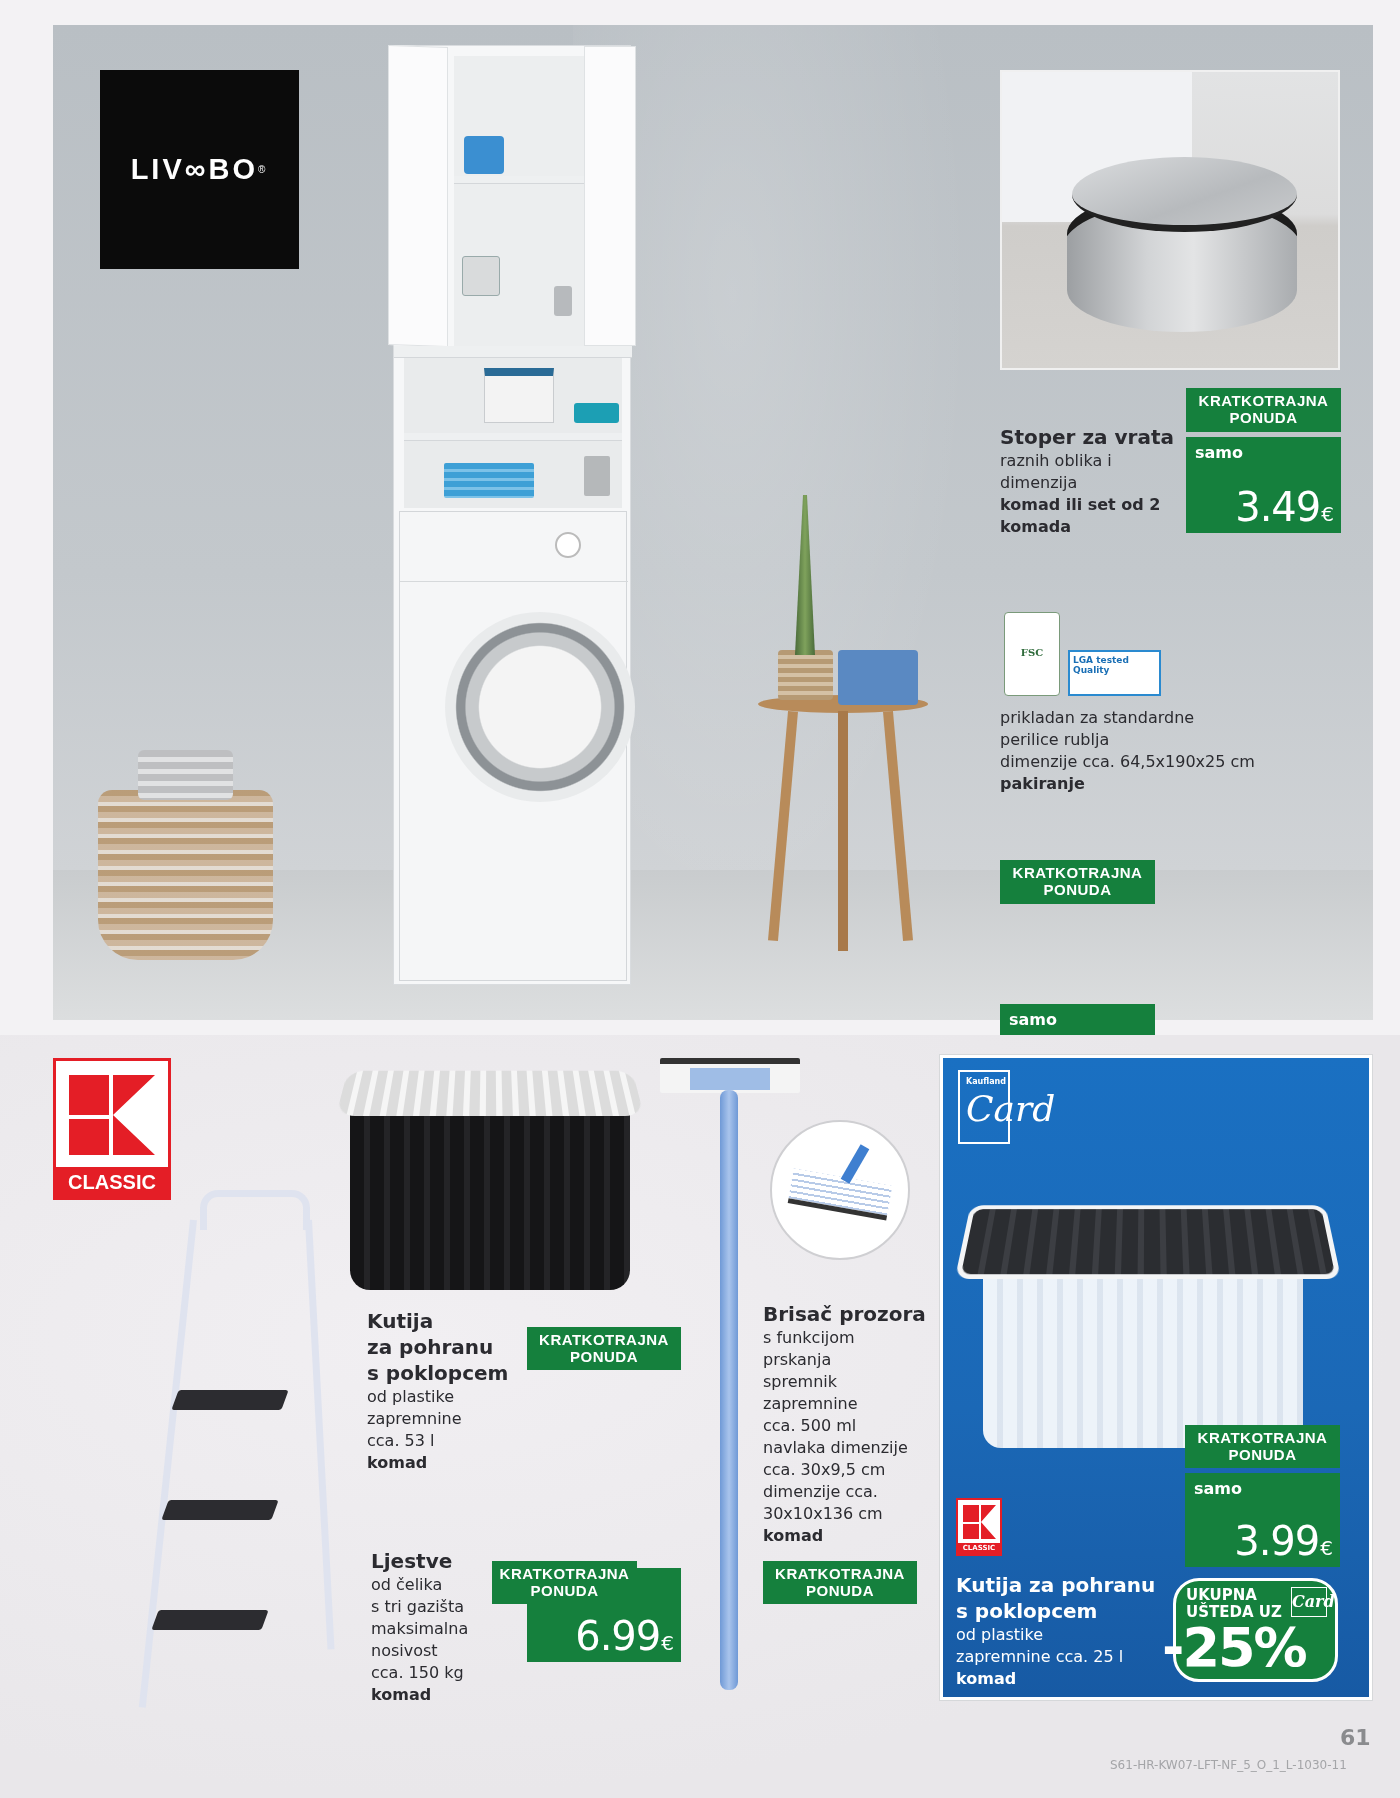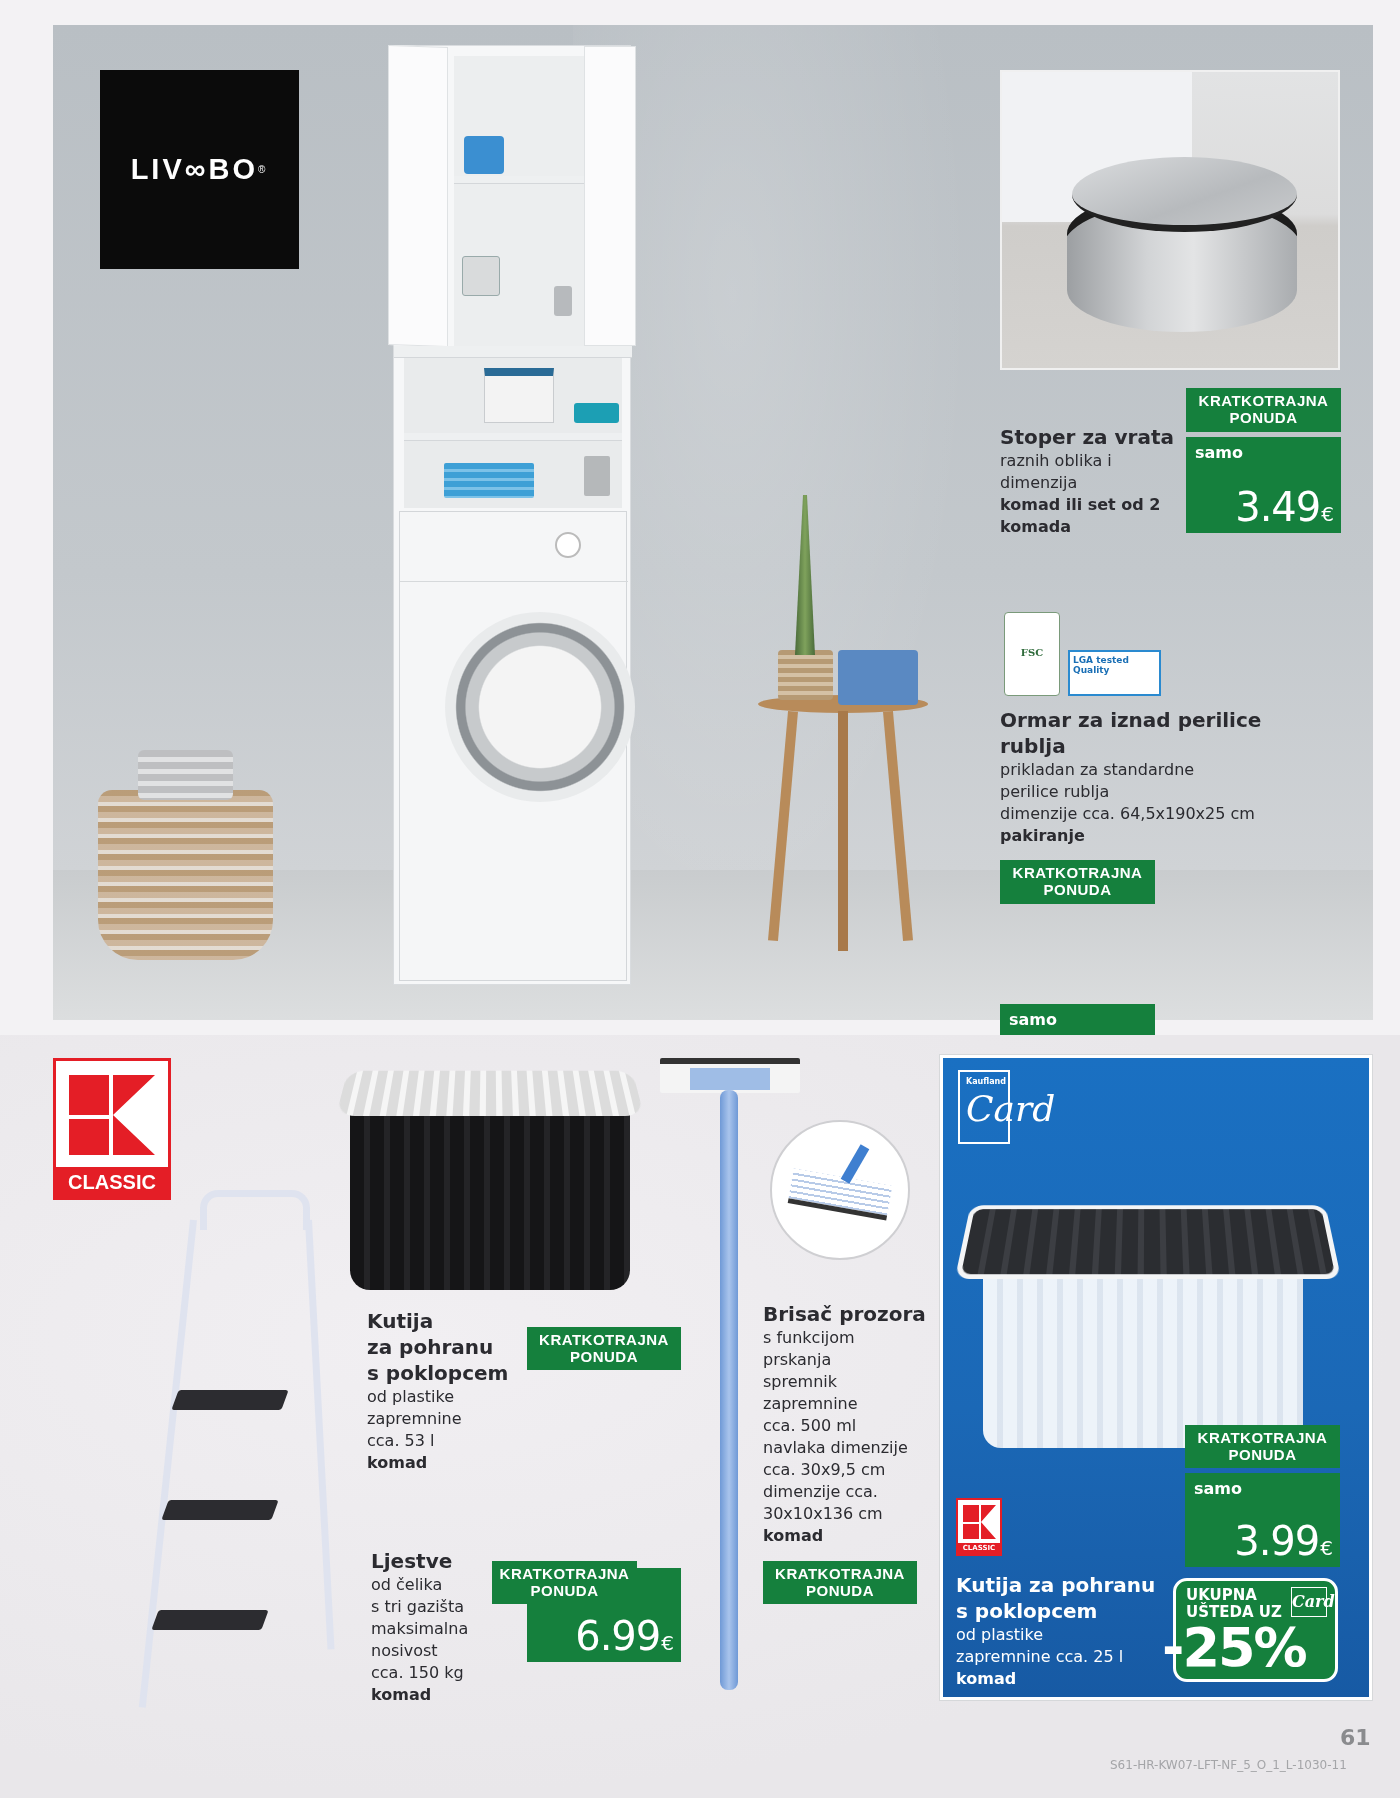--- a/index.html
+++ b/index.html
@@ -99,21 +99,20 @@
 </div>
 <div class="abs badge badge-body" style="left:1186px;top:437px;width:155px;height:96px">
   <span class="badge-samo">samo</span>
   <span class="badge-price"><span>3.49</span><span class="eur">€</span></span>
 </div>
 
 <div class="abs" style="left:1004px;top:612px;width:56px;height:84px;background:#fff;border:1px solid #7a9a7a;border-radius:4px;font-size:10px;text-align:center;color:#2f6b3b;padding-top:34px;font-family:'DejaVu Serif',serif;font-weight:700"><span>FSC</span></div>
 <div class="abs" style="left:1068px;top:650px;width:93px;height:46px;background:#fff;border:2px solid #2a8ad0;font-size:9px;color:#1a6fb5;padding:3px;font-weight:700;line-height:10px"><span>LGA tested Quality</span></div>
 
 <div class="abs" style="left:1000px;top:707px;width:300px">
-  <div class="ptitle"><span>Ormar za iznad perilice</span><br><span>rublja</span></div>
   <div class="pdesc"><span>prikladan za standardne</span><br><span>perilice rublja</span><br><span>dimenzije cca. 64,5x190x25 cm</span></div>
   <div class="pdesc pbold">pakiranje</div>
 </div>
 <div class="abs badge" style="left:1000px;top:860px;width:155px;height:44px">
   <div class="badge-head"><span>KRATKOTRAJNA</span><br><span>PONUDA</span></div>
 </div>
 <div class="abs badge badge-body" style="left:1000px;top:908px;width:155px;height:96px">
   <span class="badge-samo">samo</span>
   <span class="badge-price"><span>55.-</span><span class="eur">€</span></span>
 </div>
@@ -209,21 +208,21 @@
   </div>
 
   <div class="abs badge" style="left:242px;top:367px;width:155px;height:43px">
     <div class="badge-head"><span>KRATKOTRAJNA</span><br><span>PONUDA</span></div>
   </div>
   <div class="abs badge badge-body" style="left:242px;top:415px;width:155px;height:94px">
     <span class="badge-samo">samo</span>
     <span class="badge-price"><span>3.99</span><span class="eur">€</span></span>
   </div>
 
-  <div class="abs badge" style="left:230px;top:520px;width:165px;height:104px;border:3px solid #fff;border-radius:14px">
+  <div class="abs badge" style="left:230px;top:520px;width:165px;height:104px;border:3px solid #fff;border-radius:26px">
     <div class="abs" style="left:10px;top:6px;font-size:15px;line-height:17px;font-family:'DejaVu Sans',sans-serif"><span>UKUPNA</span><br><span>UŠTEDA UZ</span></div>
     <div class="abs" style="right:8px;top:6px;width:36px;height:30px;border:1px solid #fff;font-size:16px;font-style:italic;font-family:'DejaVu Serif',serif;text-align:center;line-height:28px">Card</div>
     <div class="abs" style="left:-14px;top:40px;font-size:54px;font-family:'DejaVu Sans',sans-serif;font-weight:700;line-height:1;letter-spacing:-2px;text-shadow:2px 2px 0 #fff,-2px -2px 0 #fff,2px -2px 0 #fff,-2px 2px 0 #fff;color:#e41e26"><span style="color:#fff;text-shadow:none;-webkit-text-stroke:0">-25%</span></div>
   </div>
 </div>
 
 <div class="abs" style="left:1340px;top:1725px;font-size:22px;font-weight:700;color:#8a8b8e">61</div>
 <div class="abs" style="left:1110px;top:1758px;font-size:12px;color:#a4a5a8">S61-HR-KW07-LFT-NF_5_O_1_L-1030-11</div>
 
 </body></html>

